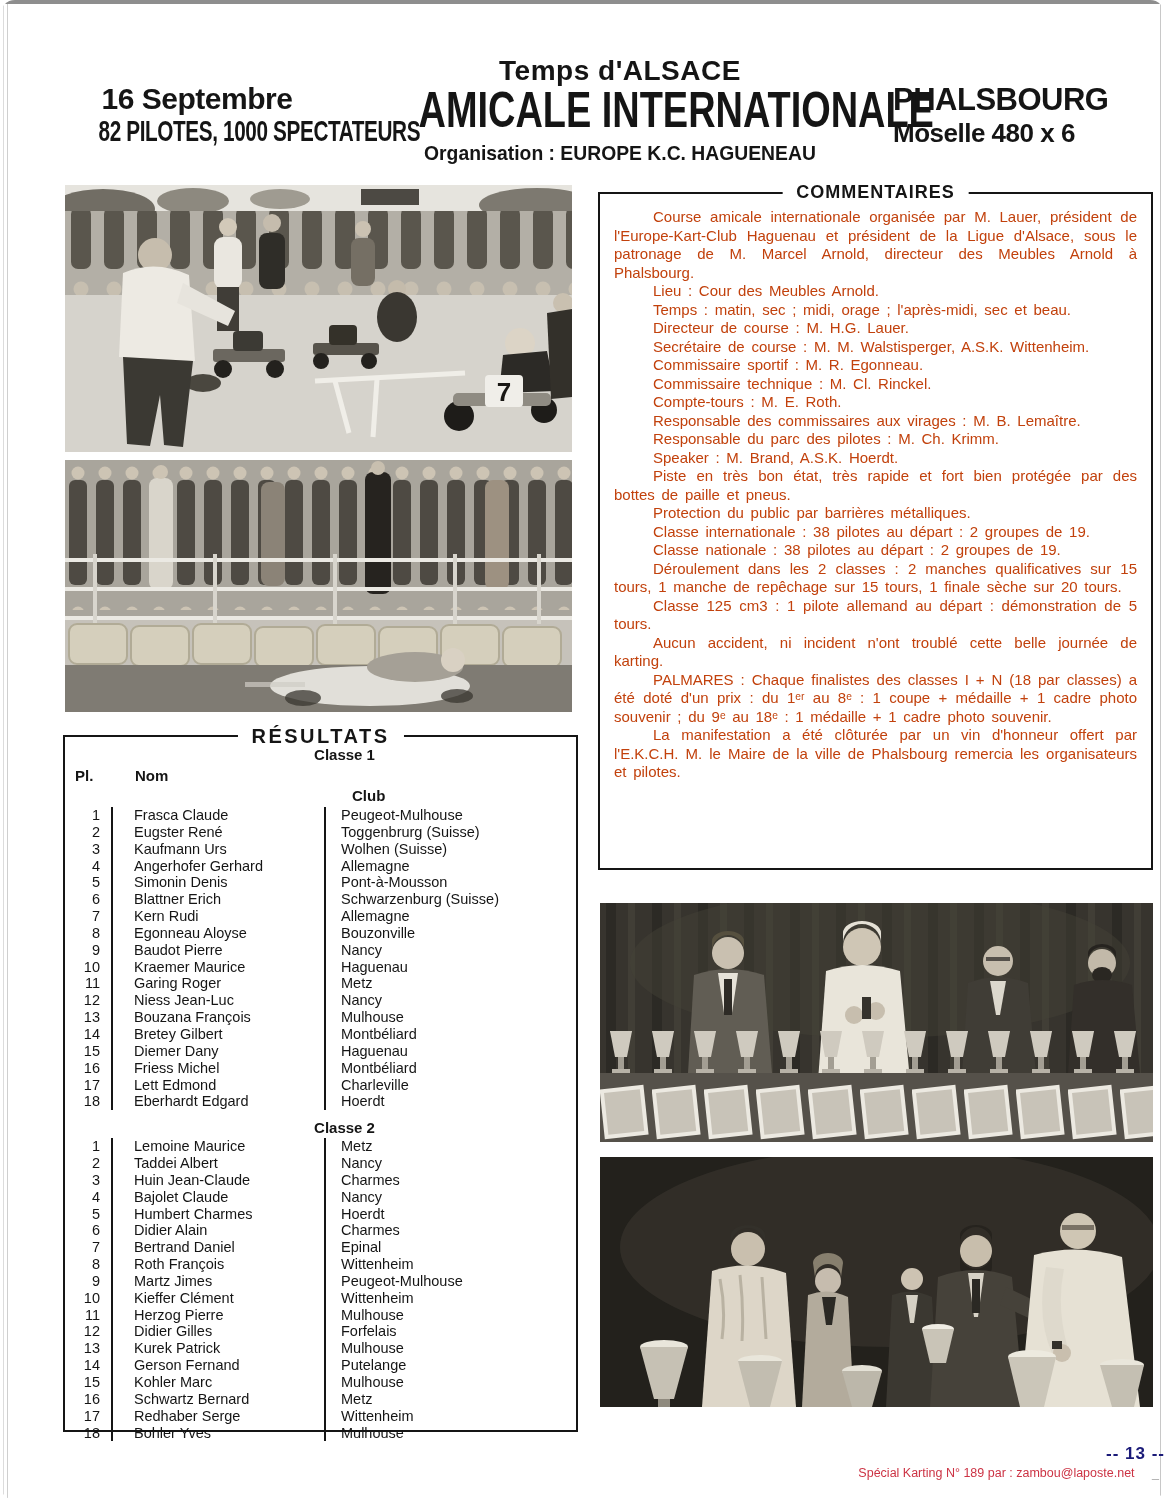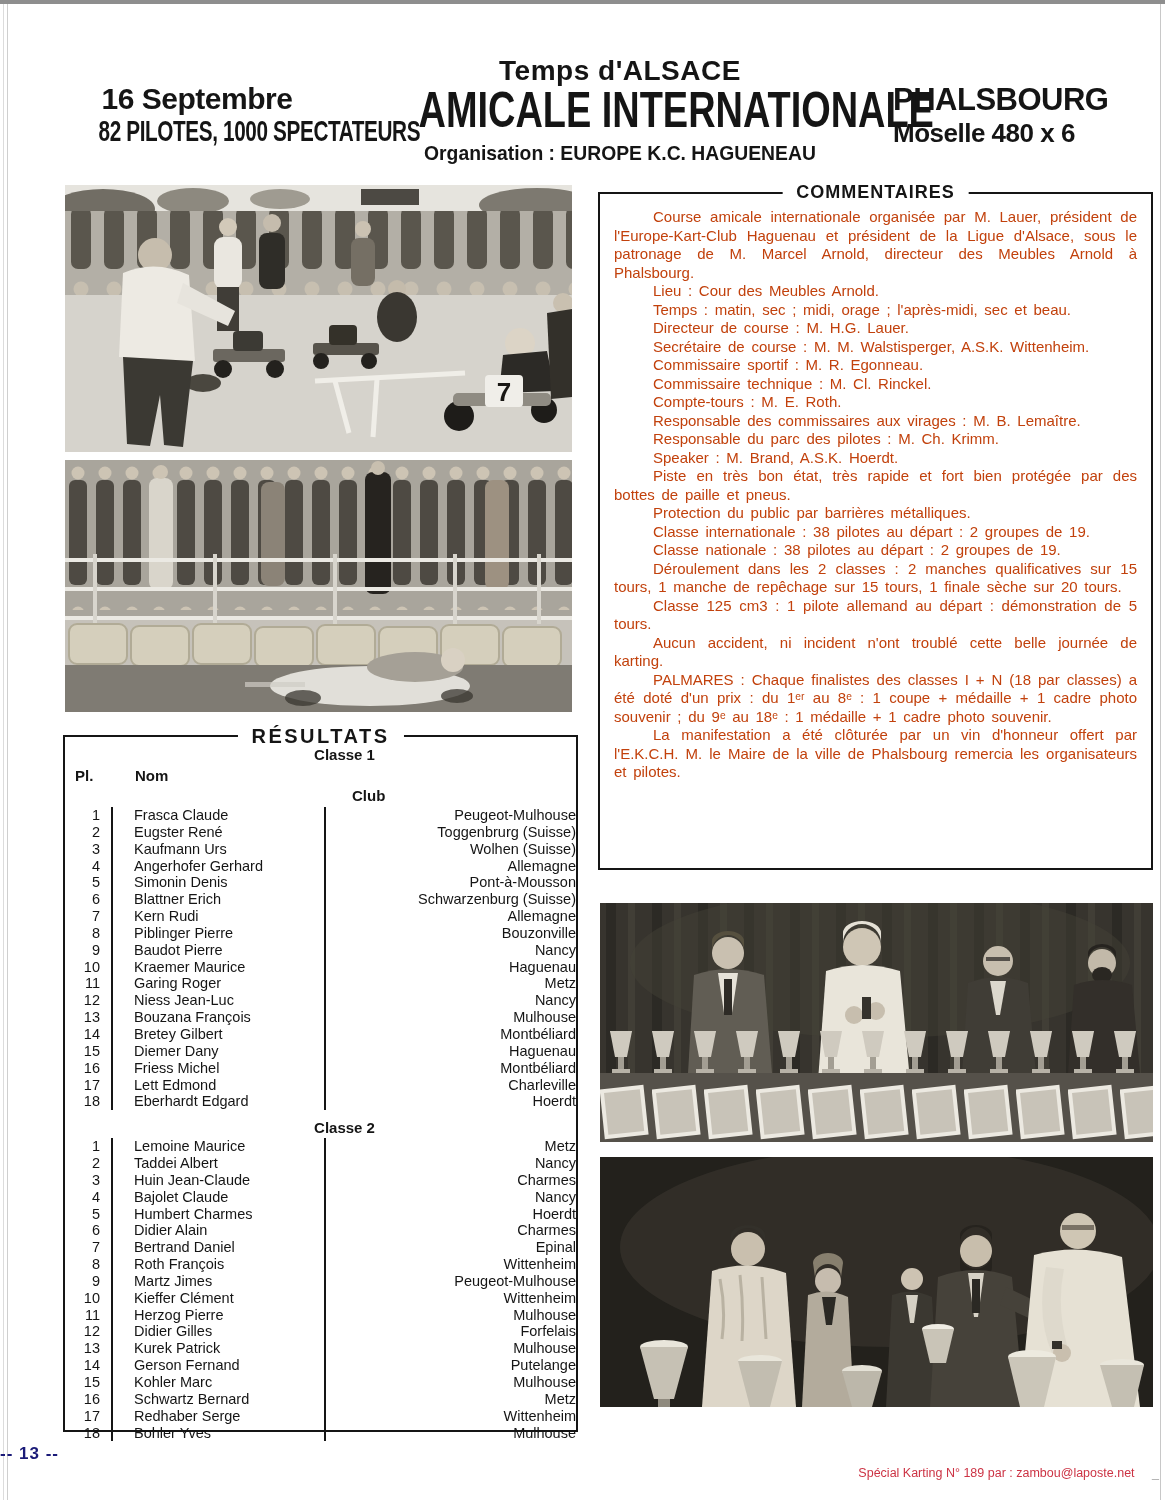--- a/index.html
+++ b/index.html
@@ -5,20 +5,21 @@
 <style>
   * { box-sizing: border-box; }
   html,body { margin:0; padding:0; background:#ffffff; }
   .page {
     position: relative;
     width: 1165px; height: 1500px;
     background: #ffffff;
     font-family: "Liberation Sans", sans-serif;
     color: #151515;
     overflow: hidden;
+    border-radius: 15px;
   }
   
   .top-bar { position:absolute; left:0; top:0; width:1165px; height:4px; background:#8e8e8e; }
   .edge-l1 { position:absolute; left:3px; top:4px; width:1px; height:1496px; background:#dcdcdc; }
   .edge-l2 { position:absolute; left:7px; top:4px; width:1px; height:1496px; background:#cfcfcf; }
   .edge-r  { position:absolute; left:1160px; top:4px; width:1px; height:1496px; background:#c8c8c8; }
 
   
   .header-left { position:absolute; left:42px; top:84px; width:310px; text-align:center; }
   .date { font-size:30px; font-weight:800; line-height:1.0; letter-spacing:-0.5px; }
@@ -59,25 +60,25 @@
   .class-label { text-align:center; font-weight:800; font-size:15px; margin-top:9px;padding-left:48px; }
   .rheader { display:grid; grid-template-columns:48px 213px 1fr; font-weight:800;
              font-size:15px; margin-top:4px; margin-bottom:3px; }
   .rheader .h1 { padding-left:10px; }
   .rheader .h2 { padding-left:22px; }
   .rheader .h3 { padding-left:26px;margin-top:20px; }
   .rrow { display:grid; grid-template-columns:48px 213px 1fr; height:16.85px;
           font-size:14.5px; line-height:16.8px; white-space:nowrap; }
   .rrow .c1 { text-align:right; padding-right:11px; border-right:2px solid #151515; }
   .rrow .c2 { padding-left:21px; border-right:2px solid #151515; }
-  .rrow .c3 { padding-left:25px;text-align:right; }
+  .rrow .c3 { padding-left:15px; }
   .rows2 { margin-top:2px; }
 
   
-  .page-number { position:absolute; left:0; top:1444px; width:1165px; text-align:left;
+  .page-number { position:absolute; left:0; top:1444px; width:1165px; text-align:right;
                  font-size:17px; font-weight:800; color:#1a1a78; letter-spacing:1px; }
   .credit { position:absolute; right:6px; top:1466px; font-size:12.5px; color:#cc3344;margin-left:28px; }
   .credit .email { color:#cc3344; }
   .credit .suffix { color:#a8a8a8; margin-left:14px; }
 </style>
 </head>
 <body>
 
 <div class="page">
 
@@ -292,21 +293,21 @@
           <div class="c2">Blattner Erich</div>
           <div class="c3">Schwarzenburg (Suisse)</div>
         </div>
         <div class="rrow">
           <div class="c1">7</div>
           <div class="c2">Kern Rudi</div>
           <div class="c3">Allemagne</div>
         </div>
         <div class="rrow">
           <div class="c1">8</div>
-          <div class="c2">Piblinger Pierre</div>
+          <div class="c2">Egonneau Aloyse</div>
           <div class="c3">Bouzonville</div>
         </div>
         <div class="rrow">
           <div class="c1">9</div>
           <div class="c2">Baudot Pierre</div>
           <div class="c3">Nancy</div>
         </div>
         <div class="rrow">
           <div class="c1">10</div>
           <div class="c2">Kraemer Maurice</div>

